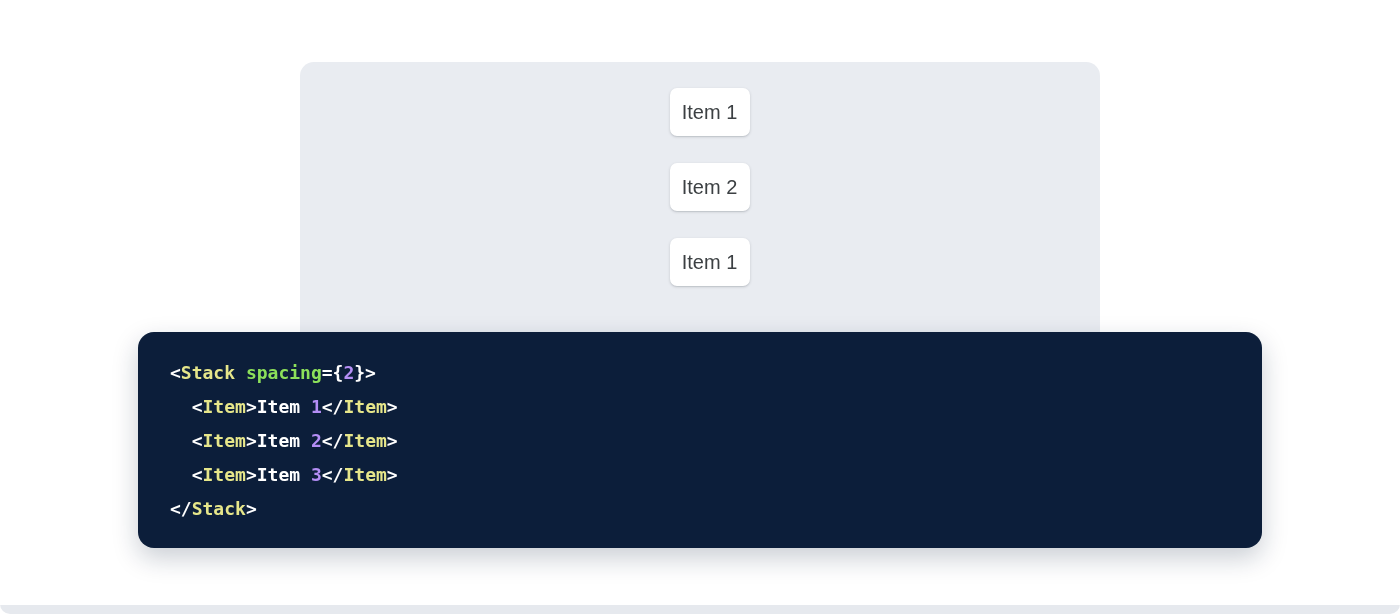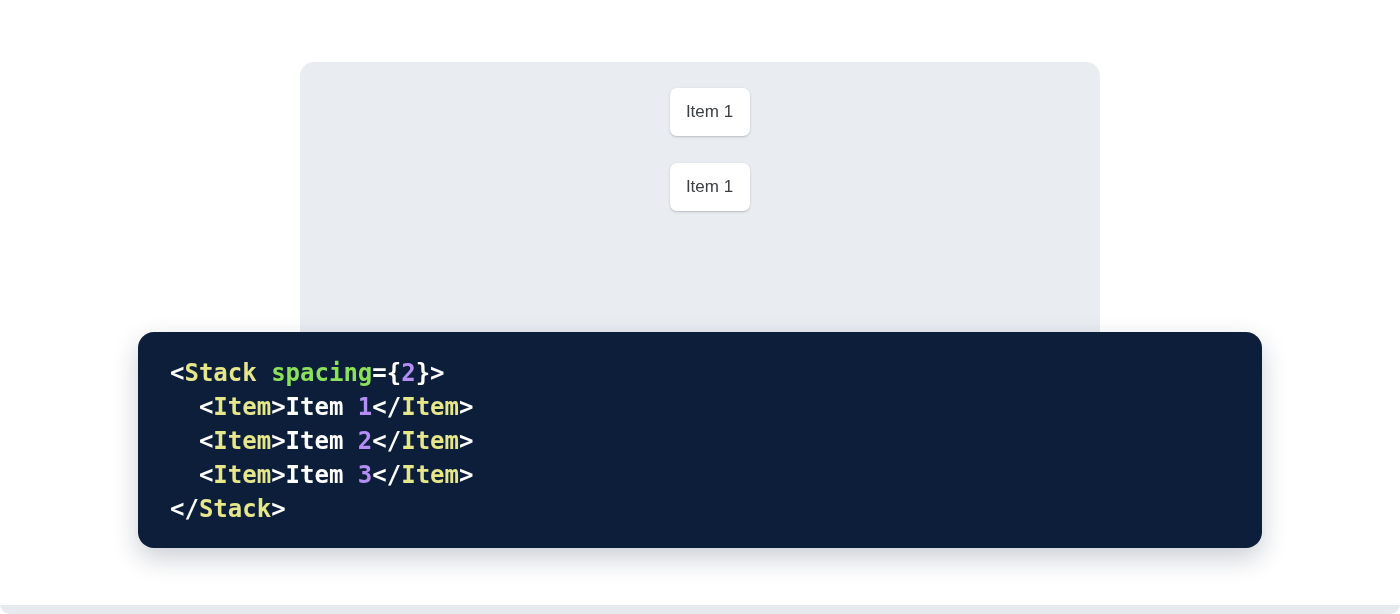--- a/index.html
+++ b/index.html
@@ -63,21 +63,21 @@
   .stack-item {
     width: 80px;
     height: 48px;
     background: #ffffff;
     border-radius: 7px;
     box-shadow: 0 1px 3px rgba(16, 24, 40, 0.16),
                 0 1px 1px rgba(16, 24, 40, 0.07);
     display: flex;
     align-items: center;
     justify-content: center;
-    font-size: 17px;
+    font-size: 20px;
     color: #3c4043;
     box-sizing: border-box;
     user-select: none;
     margin-left: 19px;
   }
 
   
   #code-block {
     position: absolute;
     left: 138px;
@@ -88,21 +88,21 @@
     border-radius: 16px;
     box-sizing: border-box;
     padding: 24px 32px;
     box-shadow: 0 10px 26px rgba(12, 30, 58, 0.22);
     overflow: hidden;
   }
 
   #code-pre {
     margin: 0;
     font-family: "DejaVu Sans Mono", "Liberation Mono", monospace;
-    font-size: 24px;
+    font-size: 18px;
     font-weight: bold;
     line-height: 34px;
     color: #ffffff;
     white-space: pre;
     letter-spacing: 0;
   }
 
   .tok-punct   { color: #ffffff; }
   .tok-tag     { color: #e6e68a; }
   .tok-attr    { color: #8ce05a; }
@@ -113,20 +113,23 @@
 <body>
 
 <div id="page-frame">
 
   <div id="preview-panel">
     <div id="stack">
         <div class="stack-item">
           <span>Item 1</span>
         </div>
         <div class="stack-item">
+          <span>Item 2</span>
+        </div>
+        <div class="stack-item">
           <span>Item 1</span>
         </div>
       </div>
   </div>
 
   <div id="code-block">
     <pre id="code-pre"><span><span class="tok-punct">&lt;</span><span class="tok-tag">Stack</span><span class="tok-text"> </span><span class="tok-attr">spacing</span><span class="tok-punct">={</span><span class="tok-num">2</span><span class="tok-punct">}&gt;</span></span>
 <span>  <span class="tok-punct">&lt;</span><span class="tok-tag">Item</span><span class="tok-punct">&gt;</span><span class="tok-text">Item </span><span class="tok-num">1</span><span class="tok-punct">&lt;/</span><span class="tok-tag">Item</span><span class="tok-punct">&gt;</span></span>
 <span>  <span class="tok-punct">&lt;</span><span class="tok-tag">Item</span><span class="tok-punct">&gt;</span><span class="tok-text">Item </span><span class="tok-num">2</span><span class="tok-punct">&lt;/</span><span class="tok-tag">Item</span><span class="tok-punct">&gt;</span></span>
 <span>  <span class="tok-punct">&lt;</span><span class="tok-tag">Item</span><span class="tok-punct">&gt;</span><span class="tok-text">Item </span><span class="tok-num">3</span><span class="tok-punct">&lt;/</span><span class="tok-tag">Item</span><span class="tok-punct">&gt;</span></span>

